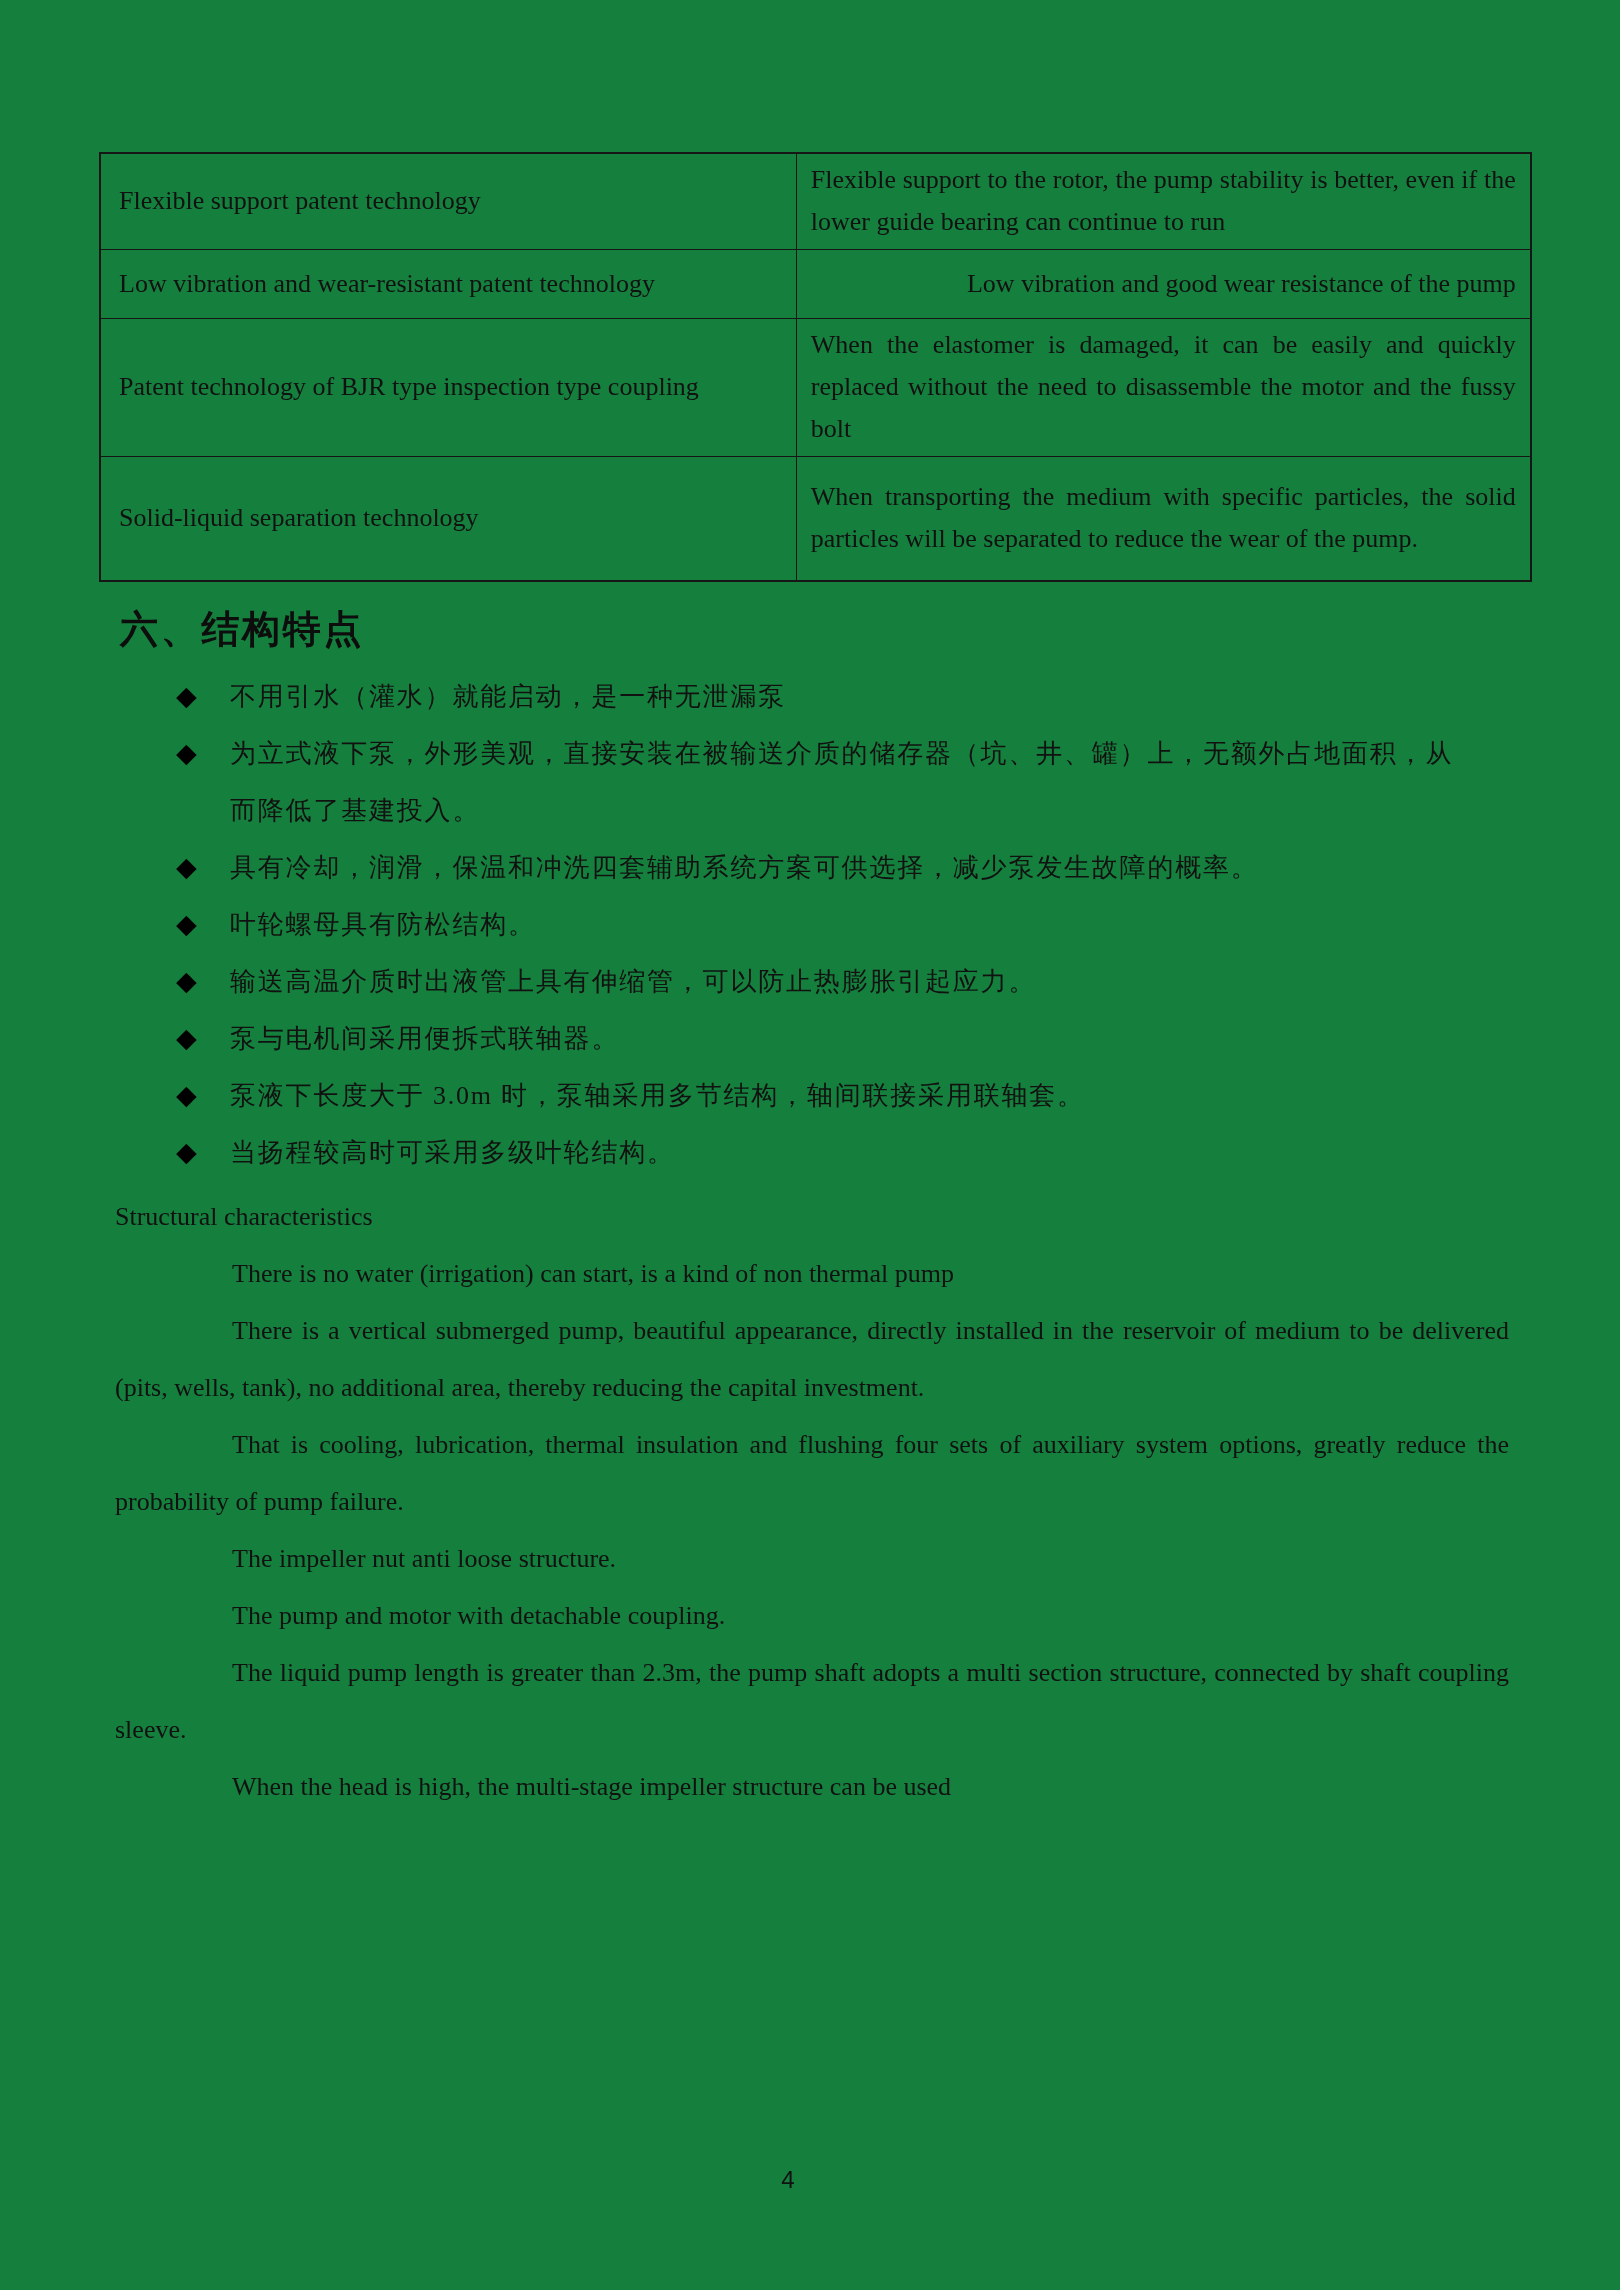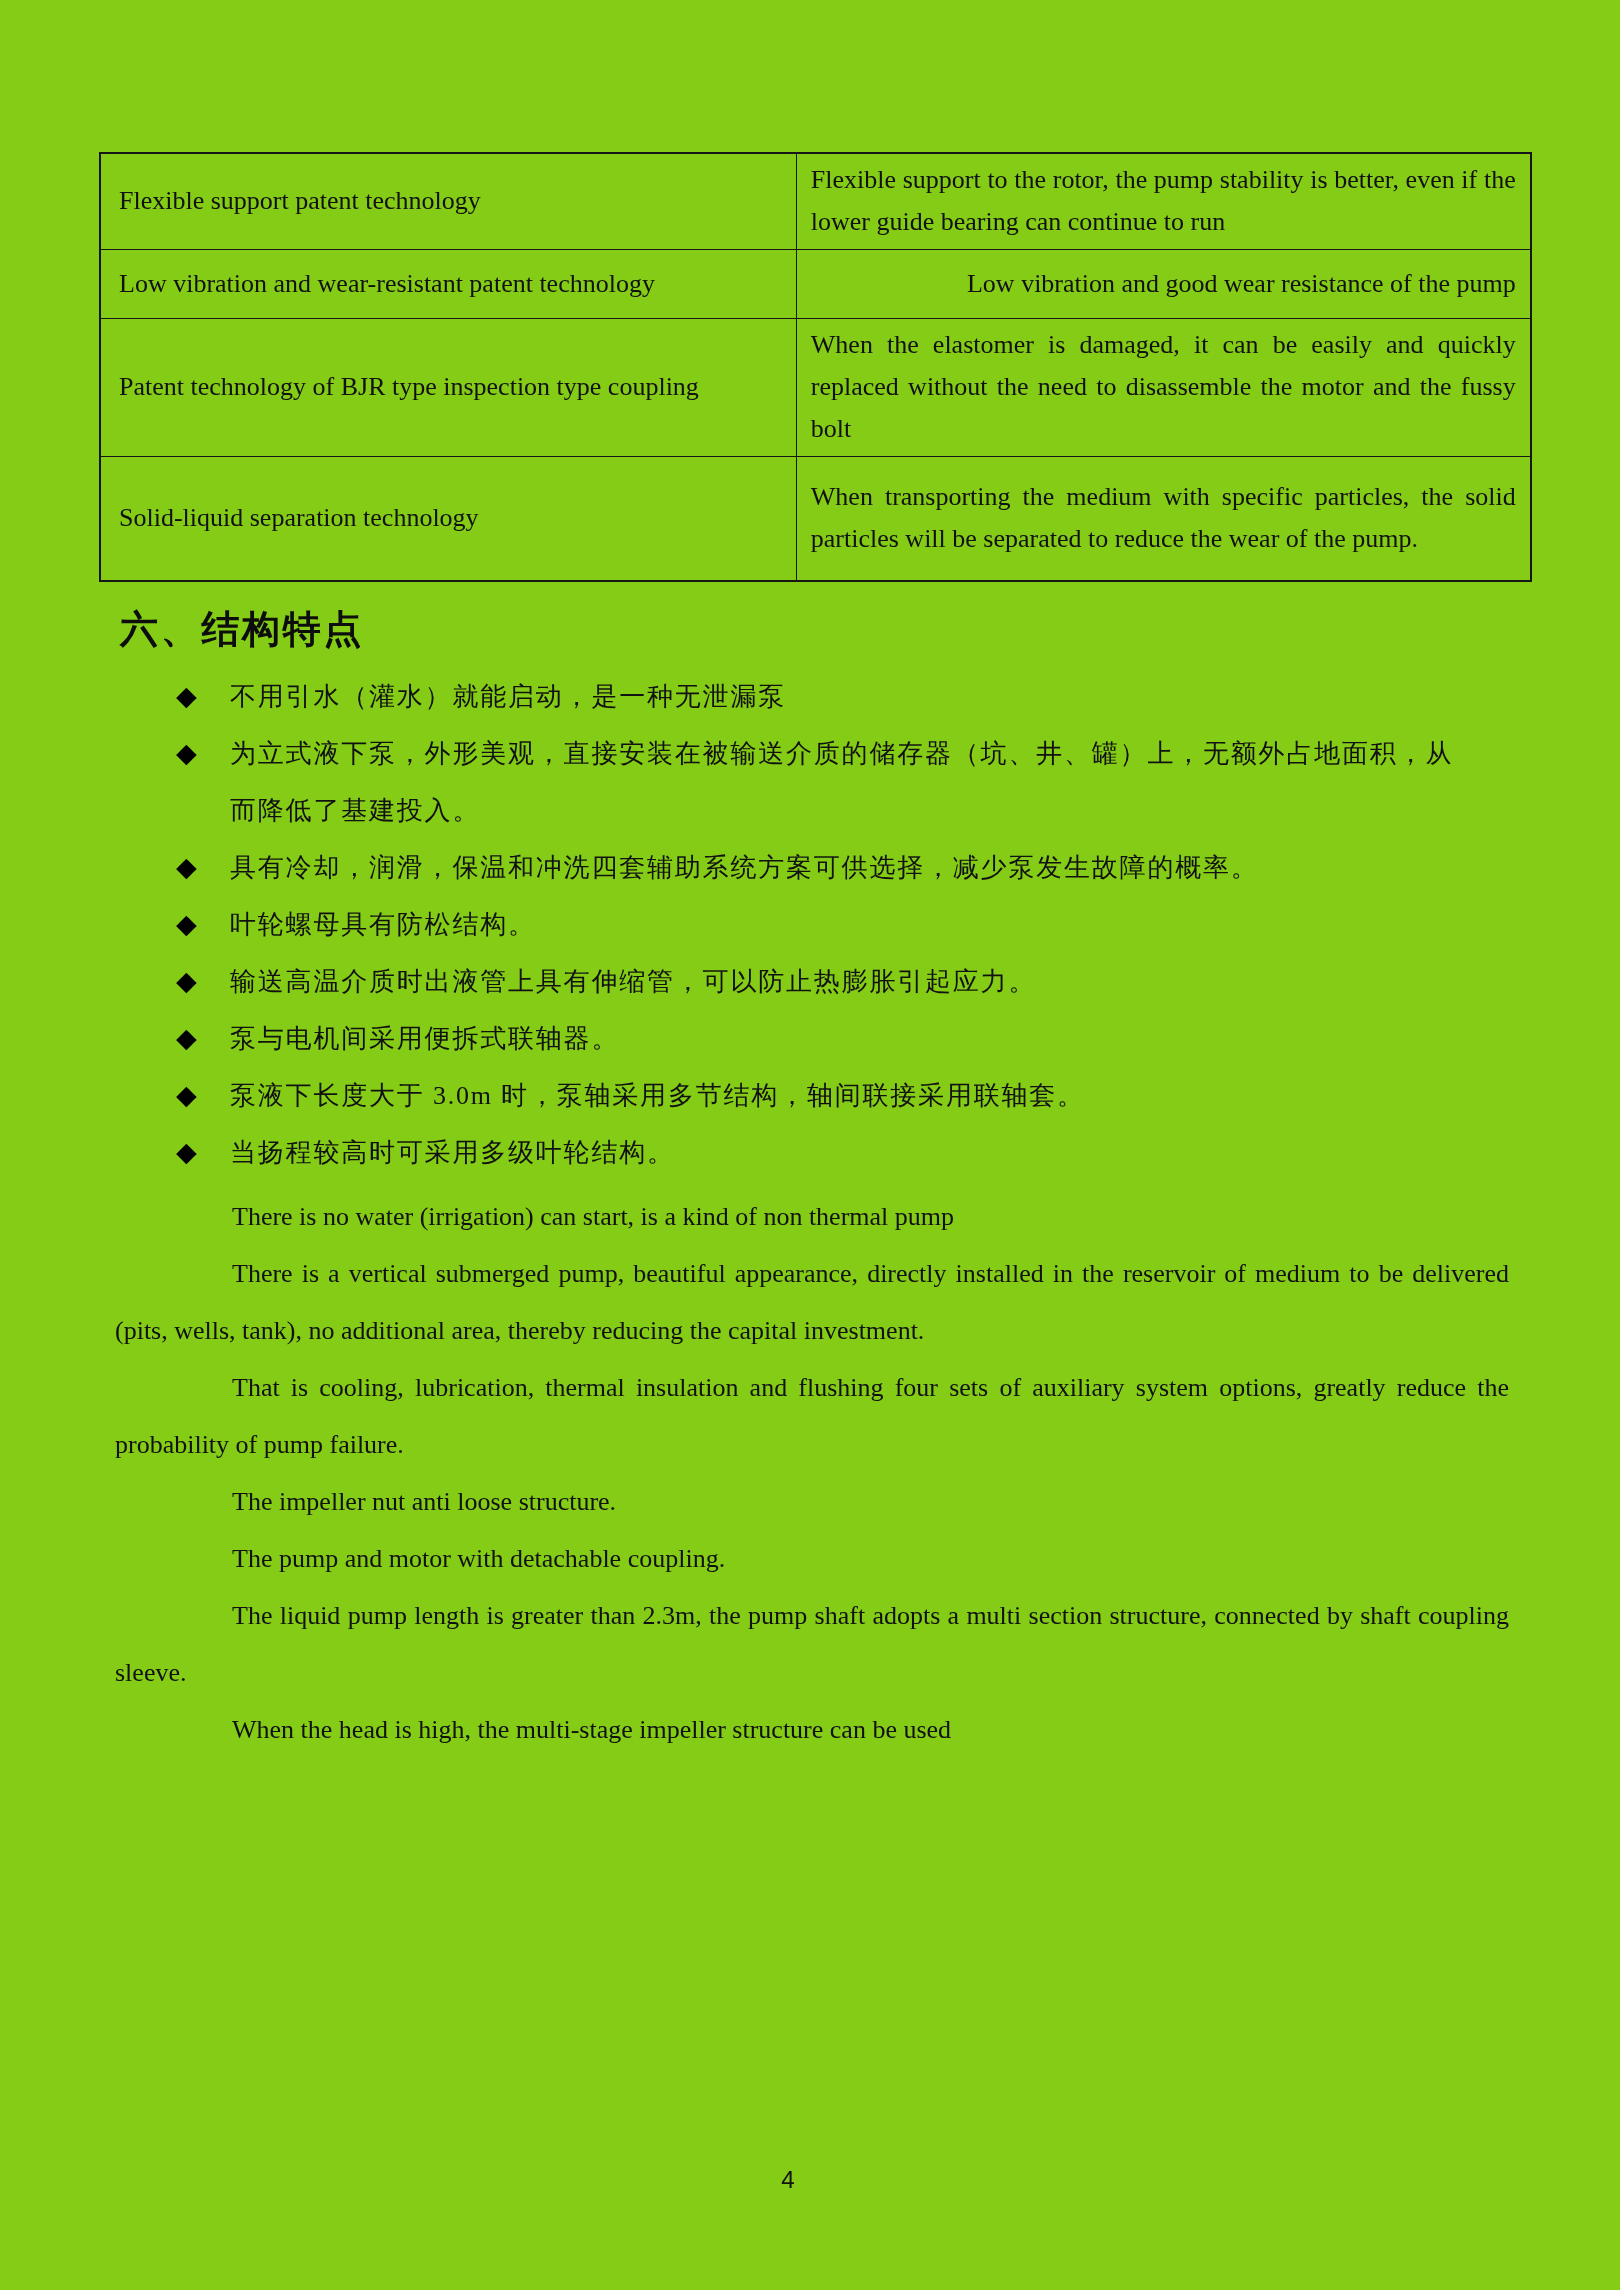--- a/index.html
+++ b/index.html
@@ -1,21 +1,21 @@
 <!DOCTYPE html>
 <html style="font-size:14.3px"><head>
 <meta charset="utf-8">
 <style>
   html, body { margin: 0; padding: 0; background: #9a9a9a; }
   .page {
     position: relative;
     width: 1620px;
     height: 2291px;
     margin: 0 auto;
-    background: #84cc16;
+    background: #15803d;
     color: #111;
     font-family: "Liberation Serif", "DejaVu Serif", serif;
     overflow: hidden;
   }
 
   
   table.patent-table {
     position: absolute;
     left: 99px;
     top: 152px;
@@ -169,20 +169,21 @@
       <span class="diamond">◆</span>
       <span class="btext">泵液下长度大于 3.0m 时，泵轴采用多节结构，轴间联接采用联轴套。</span>
     </li>
     <li>
       <span class="diamond">◆</span>
       <span class="btext">当扬程较高时可采用多级叶轮结构。</span>
     </li>
   </ul>
 
   <div class="en-block">
+    <p class="no-indent">Structural characteristics</p>
     <p>There is no water (irrigation) can start, is a kind of non thermal pump</p>
     <p>There is a vertical submerged pump, beautiful appearance, directly installed in the reservoir of medium to be delivered (pits, wells, tank), no additional area, thereby reducing the capital investment.</p>
     <p>That is cooling, lubrication, thermal insulation and flushing four sets of auxiliary system options, greatly reduce the probability of pump failure.</p>
     <p>The impeller nut anti loose structure.</p>
     <p>The pump and motor with detachable coupling.</p>
     <p>The liquid pump length is greater than 2.3m, the pump shaft adopts a multi section structure, connected by shaft coupling sleeve.</p>
     <p>When the head is high, the multi-stage impeller structure can be used</p>
   </div>
 
   <div class="page-number">4</div>

